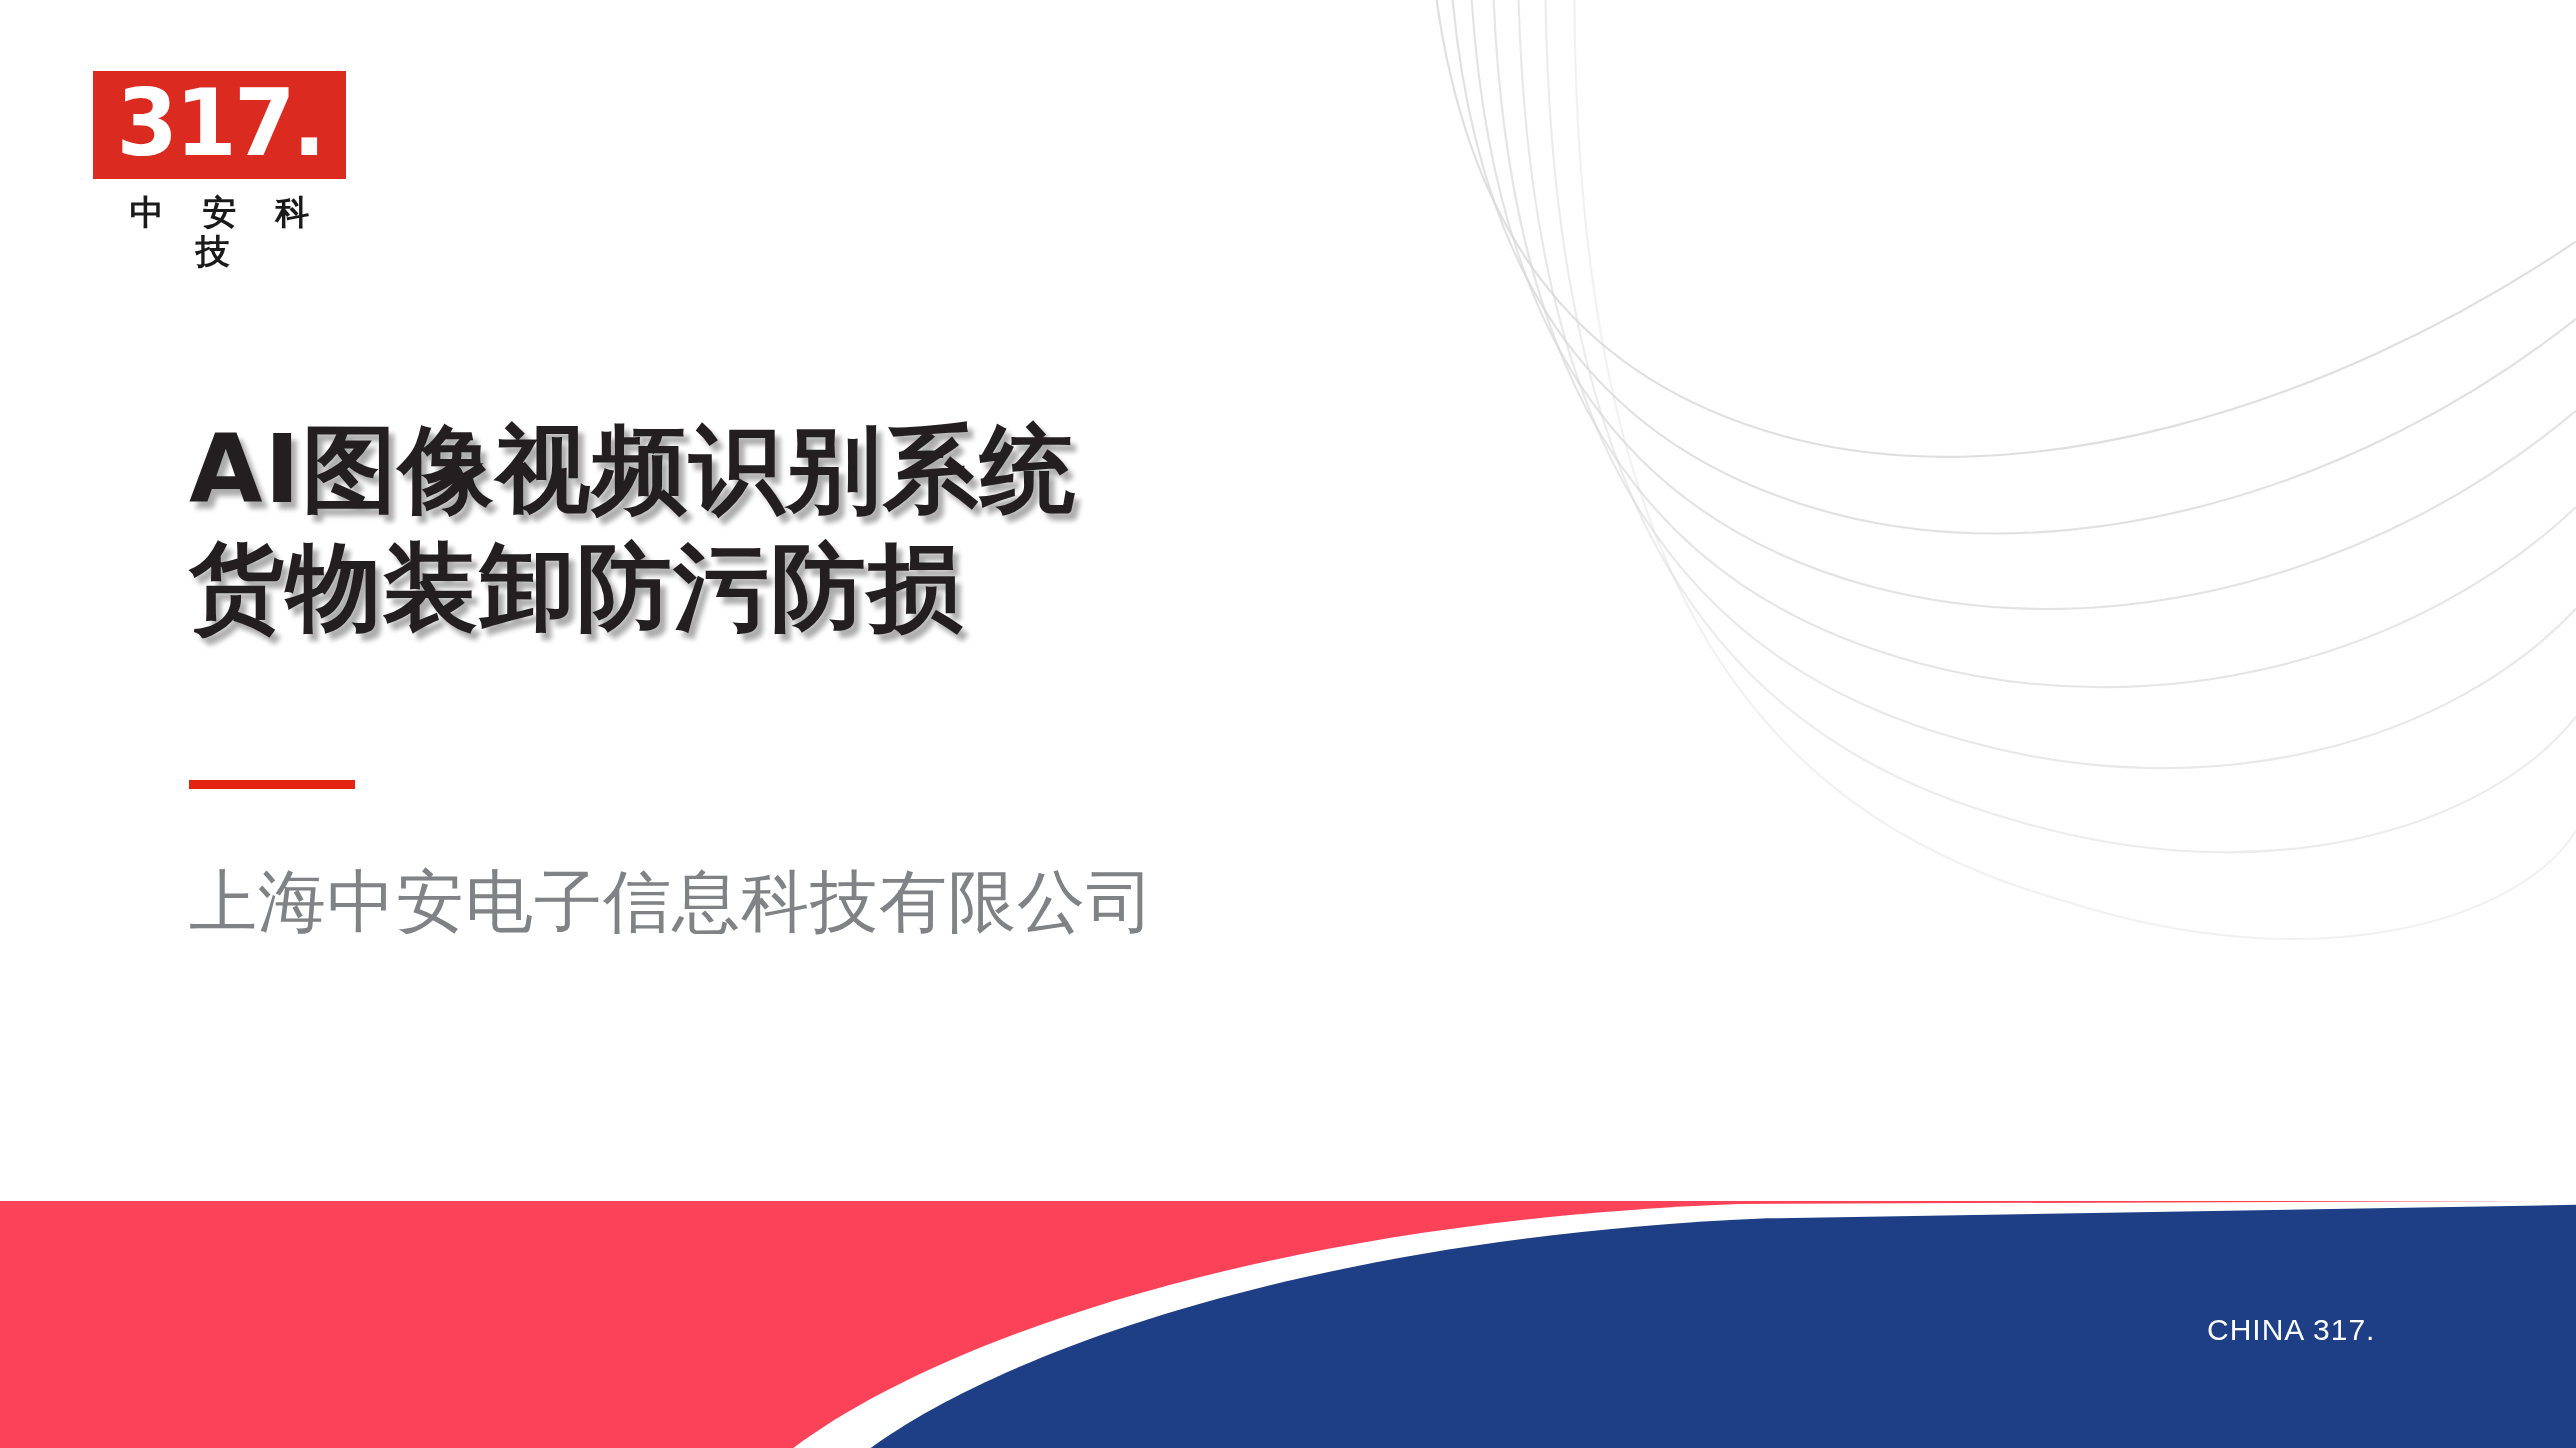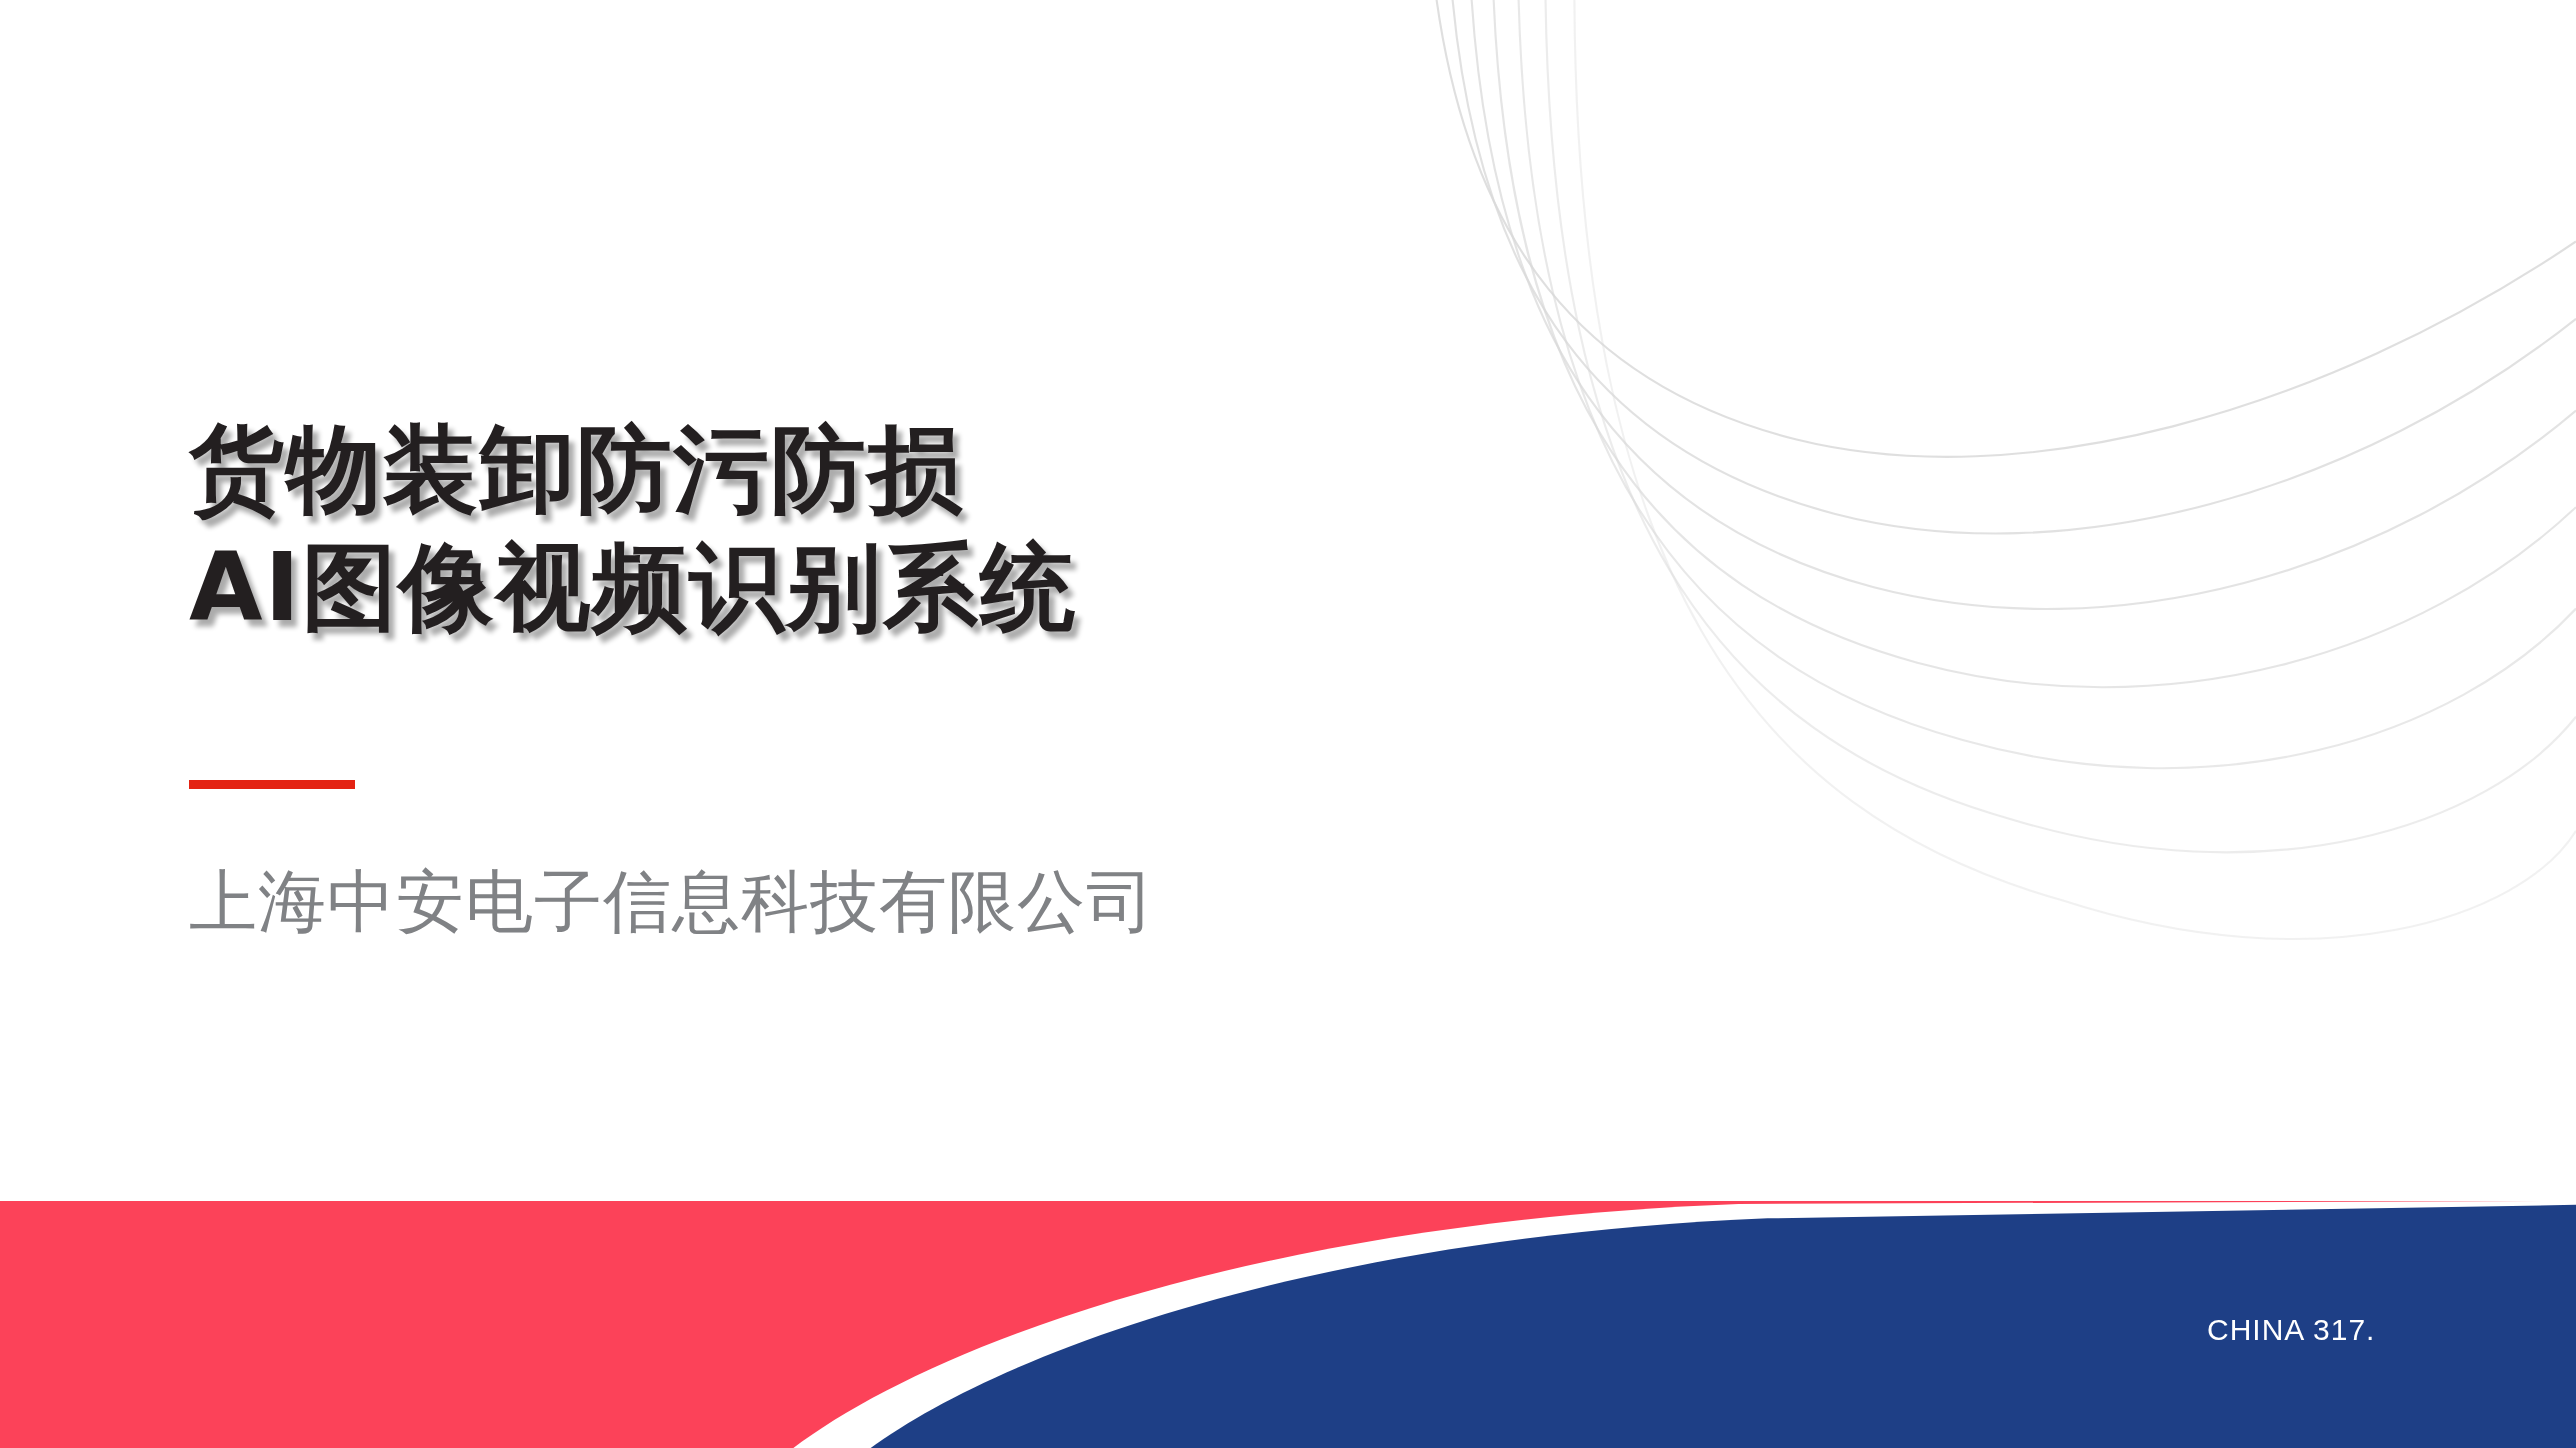--- a/index.html
+++ b/index.html
@@ -144,24 +144,30 @@
       <path d="M1486,-10 C1520,250 1640,400 1860,455 C2090,512 2400,430 2667,250" opacity="0.85"></path>
       <path d="M1503,-10 C1530,300 1660,470 1900,532 C2140,594 2440,510 2667,330" opacity="0.8"></path>
       <path d="M1523,-10 C1545,355 1685,540 1940,608 C2190,673 2470,592 2667,425" opacity="0.75"></path>
       <path d="M1546,-10 C1562,412 1712,612 1985,686 C2240,755 2505,678 2667,525" opacity="0.68"></path>
       <path d="M1572,-10 C1583,470 1742,686 2032,766 C2292,840 2540,766 2667,630" opacity="0.6"></path>
       <path d="M1600,-10 C1606,530 1775,762 2082,848 C2345,928 2575,858 2667,742" opacity="0.5"></path>
       <path d="M1630,-10 C1631,592 1810,840 2135,932 C2400,1018 2610,952 2667,860" opacity="0.38"></path>
     </g>
   </svg>
 
+  <div id="logo">
+    <div id="logo-mark">
+      <span id="logo-mark-text">317.</span>
+    </div>
+    <div id="logo-sub">中 安 科 技</div>
+  </div>
 
   <div id="headline">
+    <div class="title-line">AI图像视频识别系统</div>
     <div class="title-line">货物装卸防污防损</div>
-    <div class="title-line">AI图像视频识别系统</div>
   </div>
 
   <div id="rule"></div>
 
   <div id="subtitle">上海中安电子信息科技有限公司</div>
 
   <div id="banner">
     <svg width="2576" height="248" viewBox="0 0 2667 257" preserveAspectRatio="none">
       <rect x="0" y="0" width="2667" height="257" fill="#FC4259"></rect>
       <path d="M2667,0 L2667,257 L820,257 C960,150 1300,22 1800,3 L2667,0 Z" fill="#ffffff"></path>

